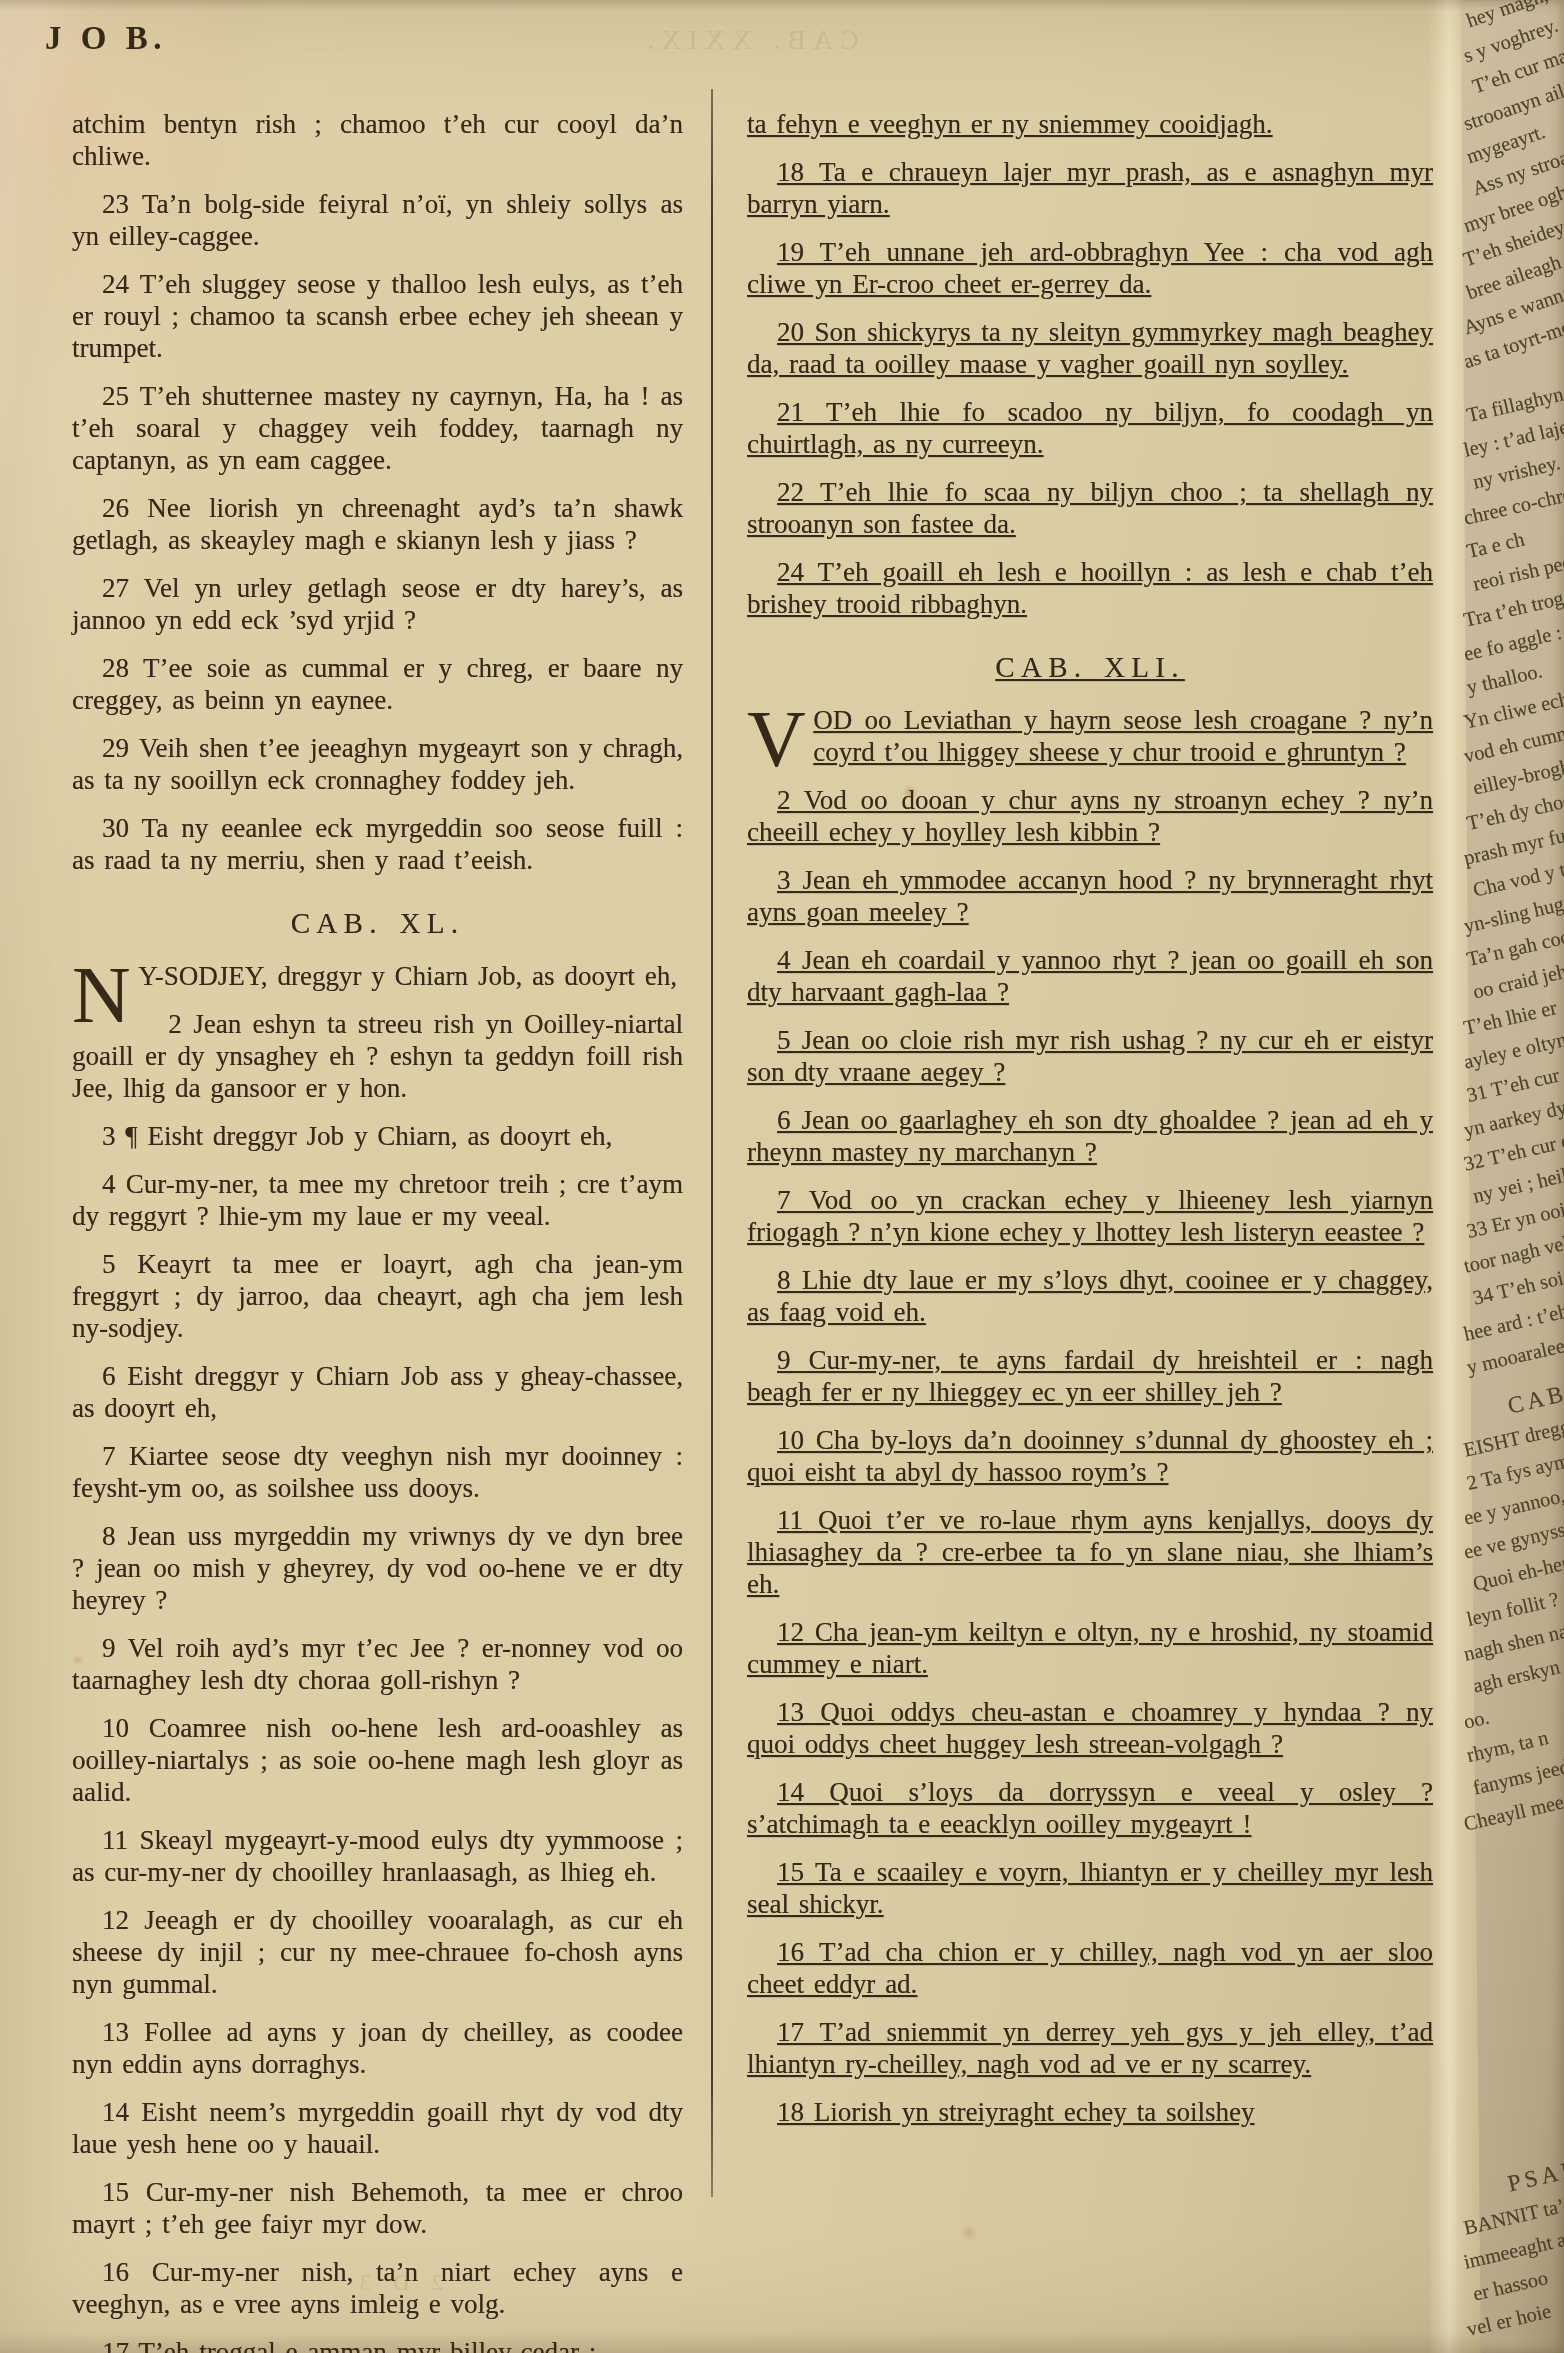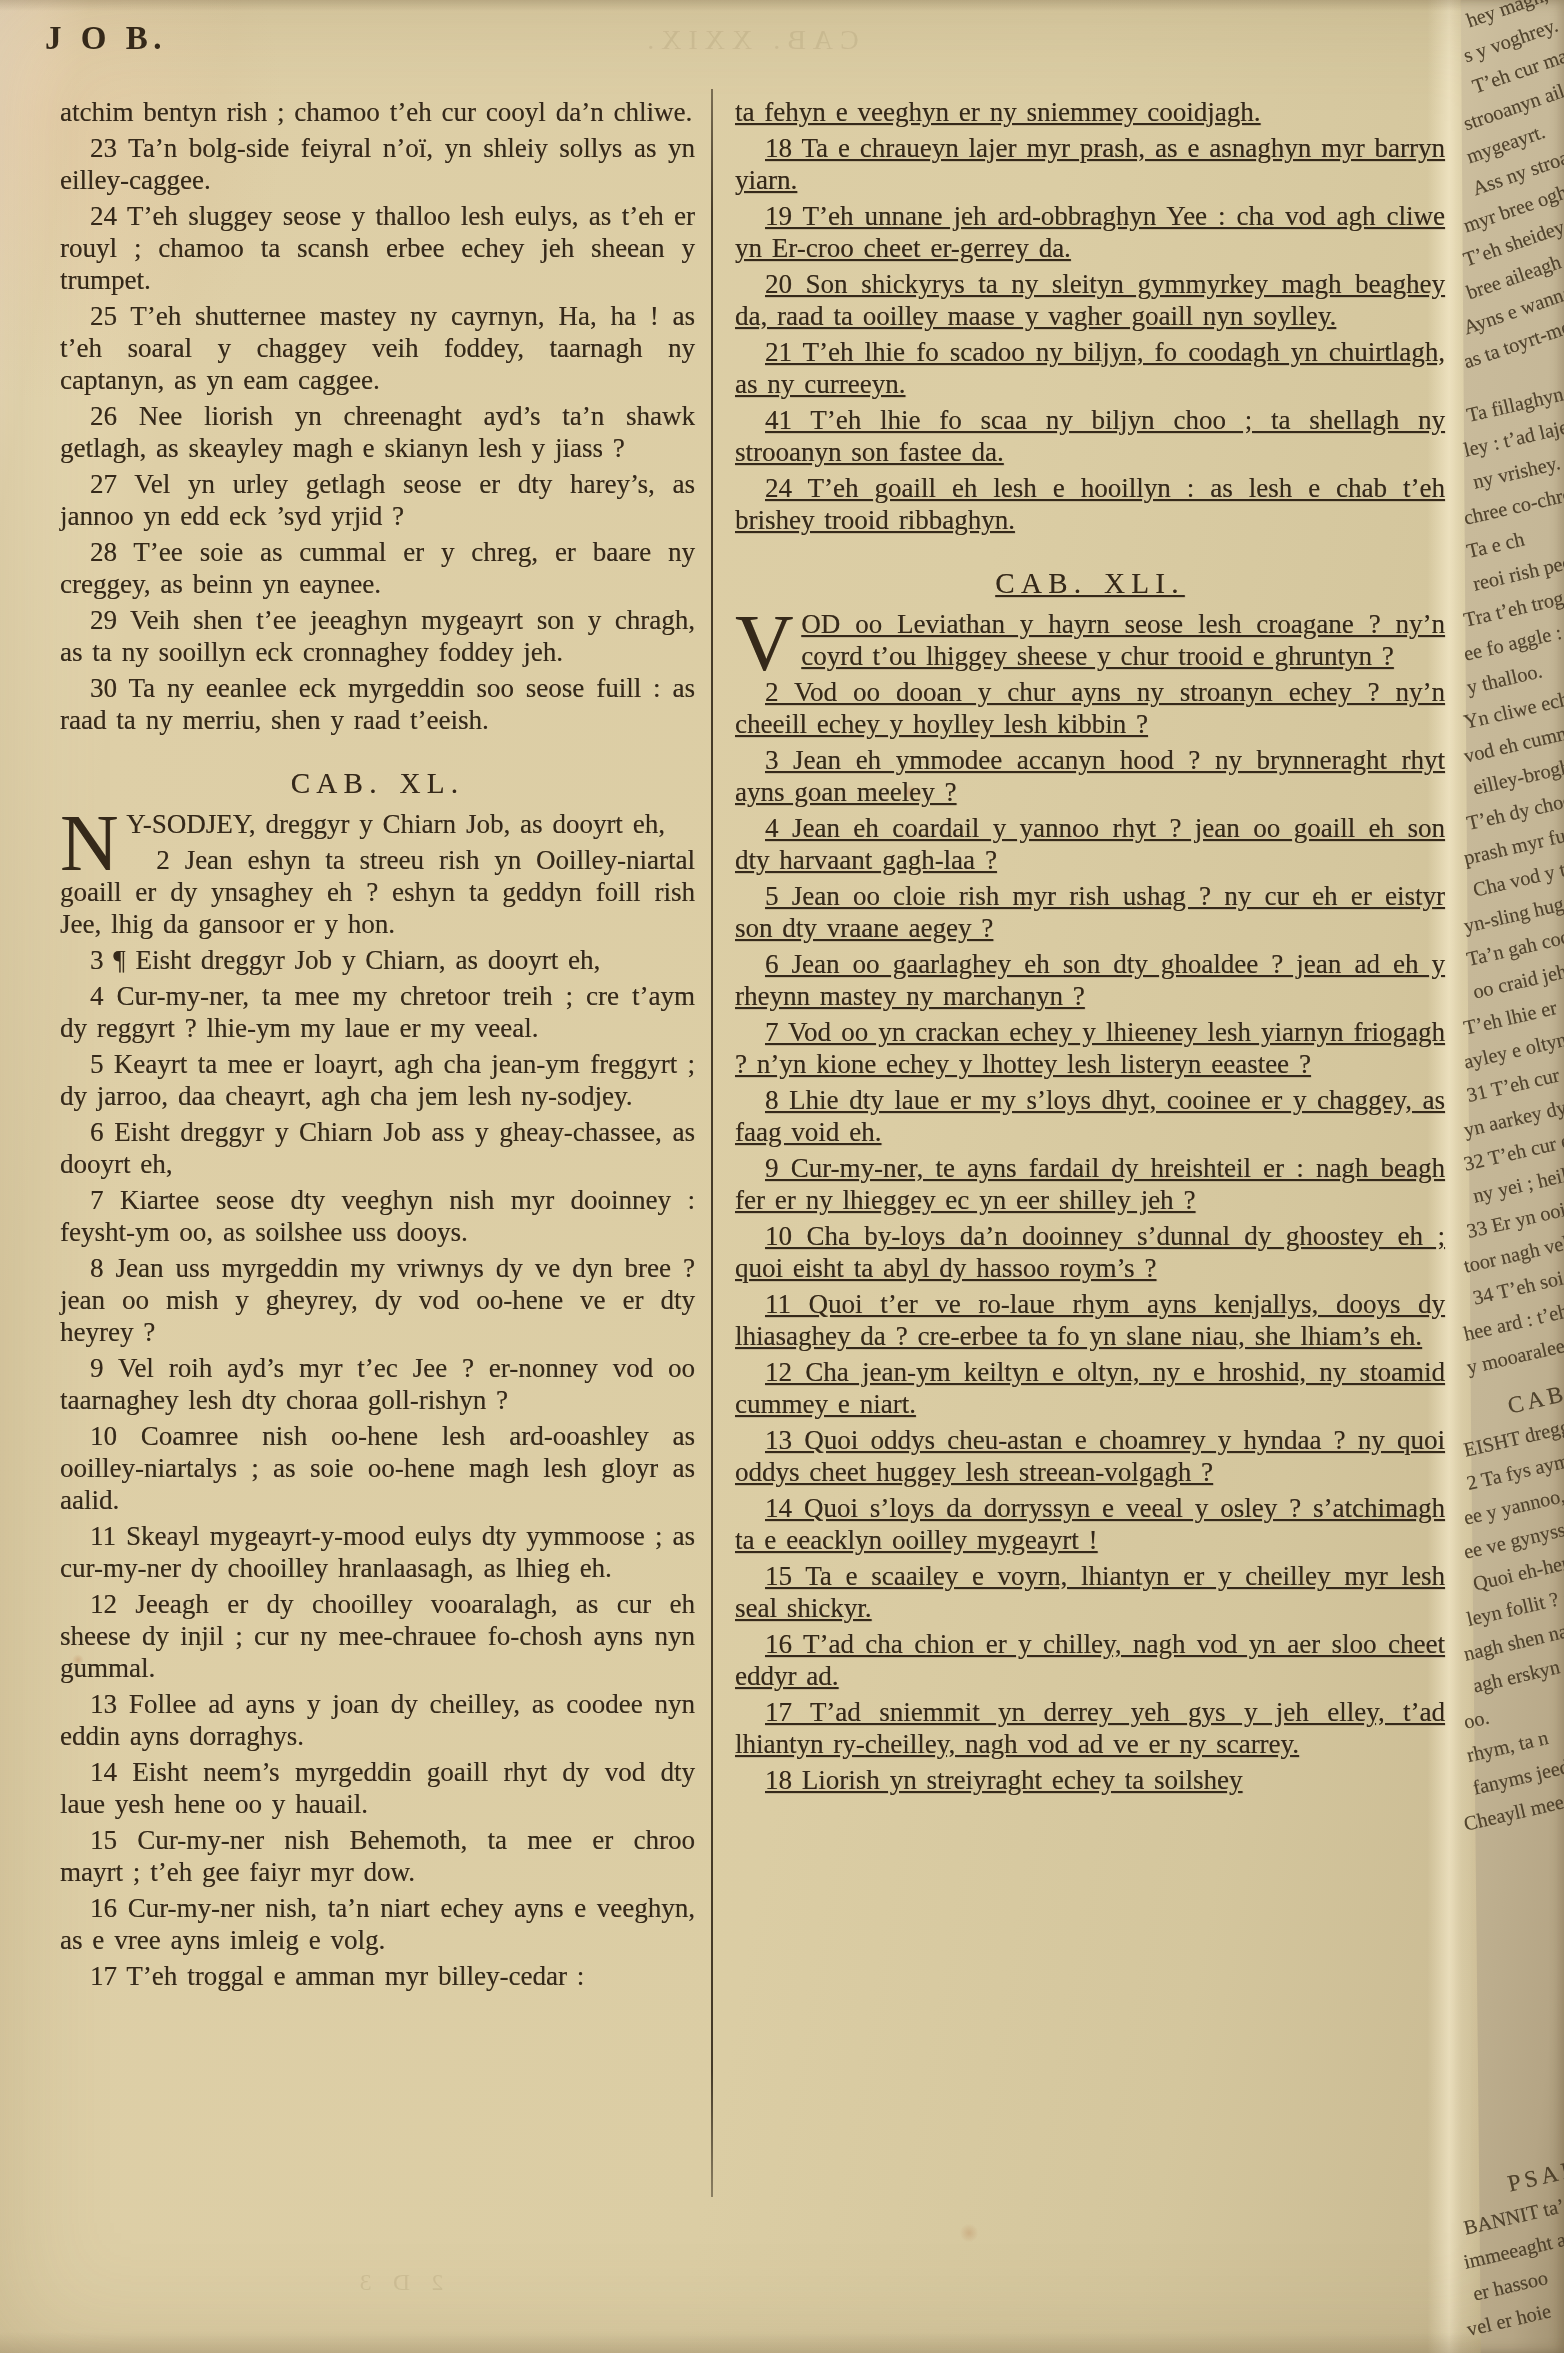--- a/index.html
+++ b/index.html
@@ -23,21 +23,21 @@
     position:absolute;top:20.3px;left:0;width:1408px;text-align:left;
     font-size:33px;letter-spacing:5.5px;font-weight:bold;
   }
   .ghost{position:absolute;transform:scaleX(-1);color:#8a7850;pointer-events:none;}
   .ghost-header{top:23.5px;left:540px;width:329px;text-align:center;font-size:28px;letter-spacing:7px;opacity:.16;}
   .ghost-sig{top:2269px;left:307px;font-size:23.5px;letter-spacing:7.8px;opacity:.17;}
   .col{position:absolute;top:92px;font-size:27px;line-height:32px;word-spacing:3.1px;
        text-shadow:0.2px 0.3px 0.5px rgba(55,40,22,.5);}
   .col-left{left:11px;width:643px;}
   .col-right{left:686px;width:718px;text-decoration:underline;}
-  .verse{margin:4px;text-align:justify;text-indent:30px;}
+  .verse{margin:16px;text-align:justify;text-indent:30px;}
   .verse.cont{text-indent:0;}
   .cab-heading{text-align:center;text-indent:0;font-size:29px;letter-spacing:6.3px;
                padding:6.3px 0 4.7px 0;font-weight:400;margin-top:25px;}
   .dropcap{float:left;font-size:81px;line-height:61px;height:63px;padding:4.7px 7.8px 0 0;}
   .verse.dc{text-indent:0;}
   .divider{position:absolute;left:666px;top:89px;width:2.3px;height:2108px;
            background:linear-gradient(180deg,rgba(42,32,18,.55),rgba(42,32,18,.85) 6%,rgba(42,32,18,.85) 94%,rgba(42,32,18,.45));}
   .edge-strip{position:absolute;top:0;right:0;width:168px;height:2354px;z-index:6;overflow:hidden;}
   .edge-paper{
     position:absolute;inset:0;
@@ -91,21 +91,21 @@
         <p class="verse">16 Cur-my-ner nish, ta’n niart echey ayns e veeghyn, as e vree ayns imleig e volg.</p>
         <p class="verse">17 T’eh troggal e amman myr billey-cedar :</p>
       </div>
     <div class="divider"></div>
     <div class="col col-right">
         <p class="verse cont">ta fehyn e veeghyn er ny sniemmey cooidjagh.</p>
         <p class="verse">18 Ta e chraueyn lajer myr prash, as e asnaghyn myr barryn yiarn.</p>
         <p class="verse">19 T’eh unnane jeh ard-obbraghyn Yee : cha vod agh cliwe yn Er-croo cheet er-gerrey da.</p>
         <p class="verse">20 Son shickyrys ta ny sleityn gymmyrkey magh beaghey da, raad ta ooilley maase y vagher goaill nyn soylley.</p>
         <p class="verse">21 T’eh lhie fo scadoo ny biljyn, fo coodagh yn chuirtlagh, as ny curreeyn.</p>
-        <p class="verse">41 T’eh lhie fo scaa ny biljyn choo ; ta shellagh ny strooanyn son fastee da.</p>
+        <p class="verse">22 T’eh lhie fo scaa ny biljyn choo ; ta shellagh ny strooanyn son fastee da.</p>
         <p class="verse">24 T’eh goaill eh lesh e hooillyn : as lesh e chab t’eh brishey trooid ribbaghyn.</p>
         <div class="cab-heading">CAB. XLI.</div>
         <p class="verse dc"><span class="dropcap">V</span>OD oo Leviathan y hayrn seose lesh croagane ? ny’n coyrd t’ou lhiggey sheese y chur trooid e ghruntyn ?</p>
         <p class="verse">2 Vod oo dooan y chur ayns ny stroanyn echey ? ny’n cheeill echey y hoylley lesh kibbin ?</p>
         <p class="verse">3 Jean eh ymmodee accanyn hood ? ny brynneraght rhyt ayns goan meeley ?</p>
         <p class="verse">4 Jean eh coardail y yannoo rhyt ? jean oo goaill eh son dty harvaant gagh-laa ?</p>
         <p class="verse">5 Jean oo cloie rish myr rish ushag ? ny cur eh er eistyr son dty vraane aegey ?</p>
         <p class="verse">6 Jean oo gaarlaghey eh son dty ghoaldee ? jean ad eh y rheynn mastey ny marchanyn ?</p>
         <p class="verse">7 Vod oo yn crackan echey y lhieeney lesh yiarnyn friogagh ? n’yn kione echey y lhottey lesh listeryn eeastee ?</p>
         <p class="verse">8 Lhie dty laue er my s’loys dhyt, cooinee er y chaggey, as faag void eh.</p>

